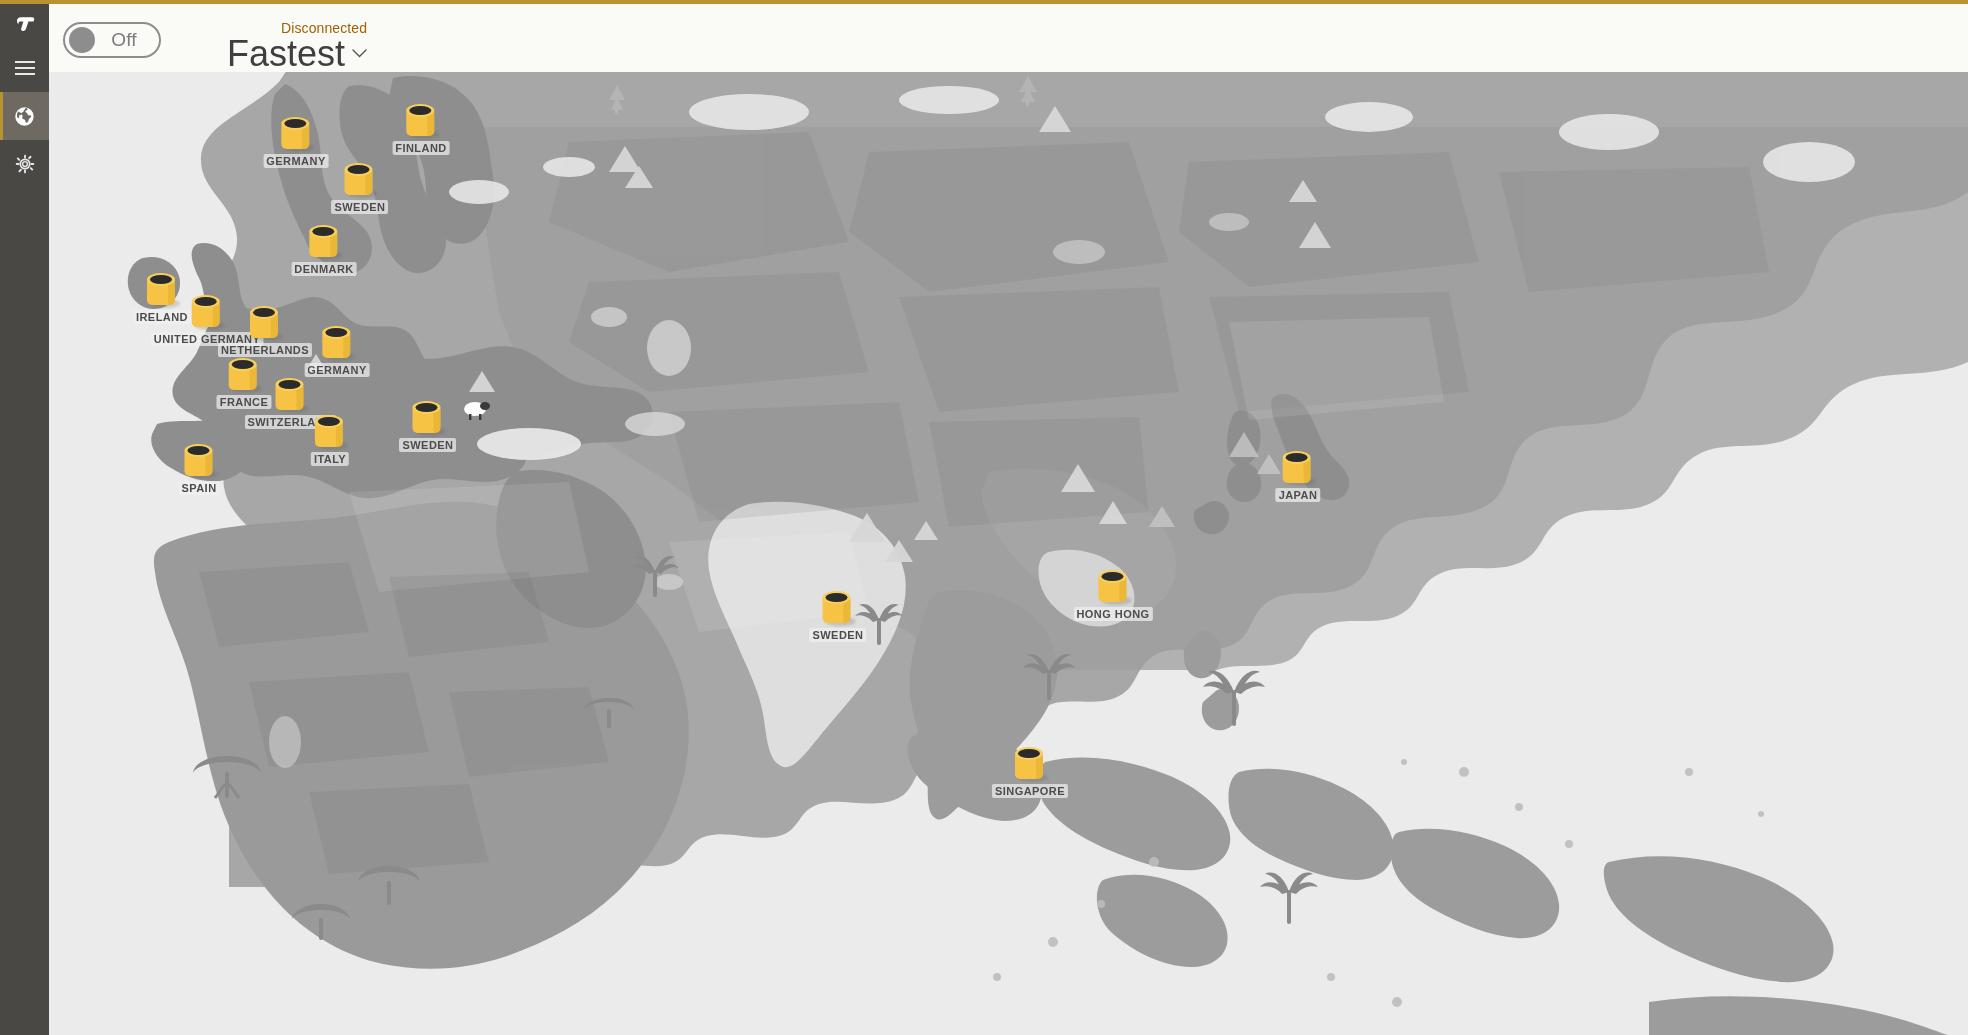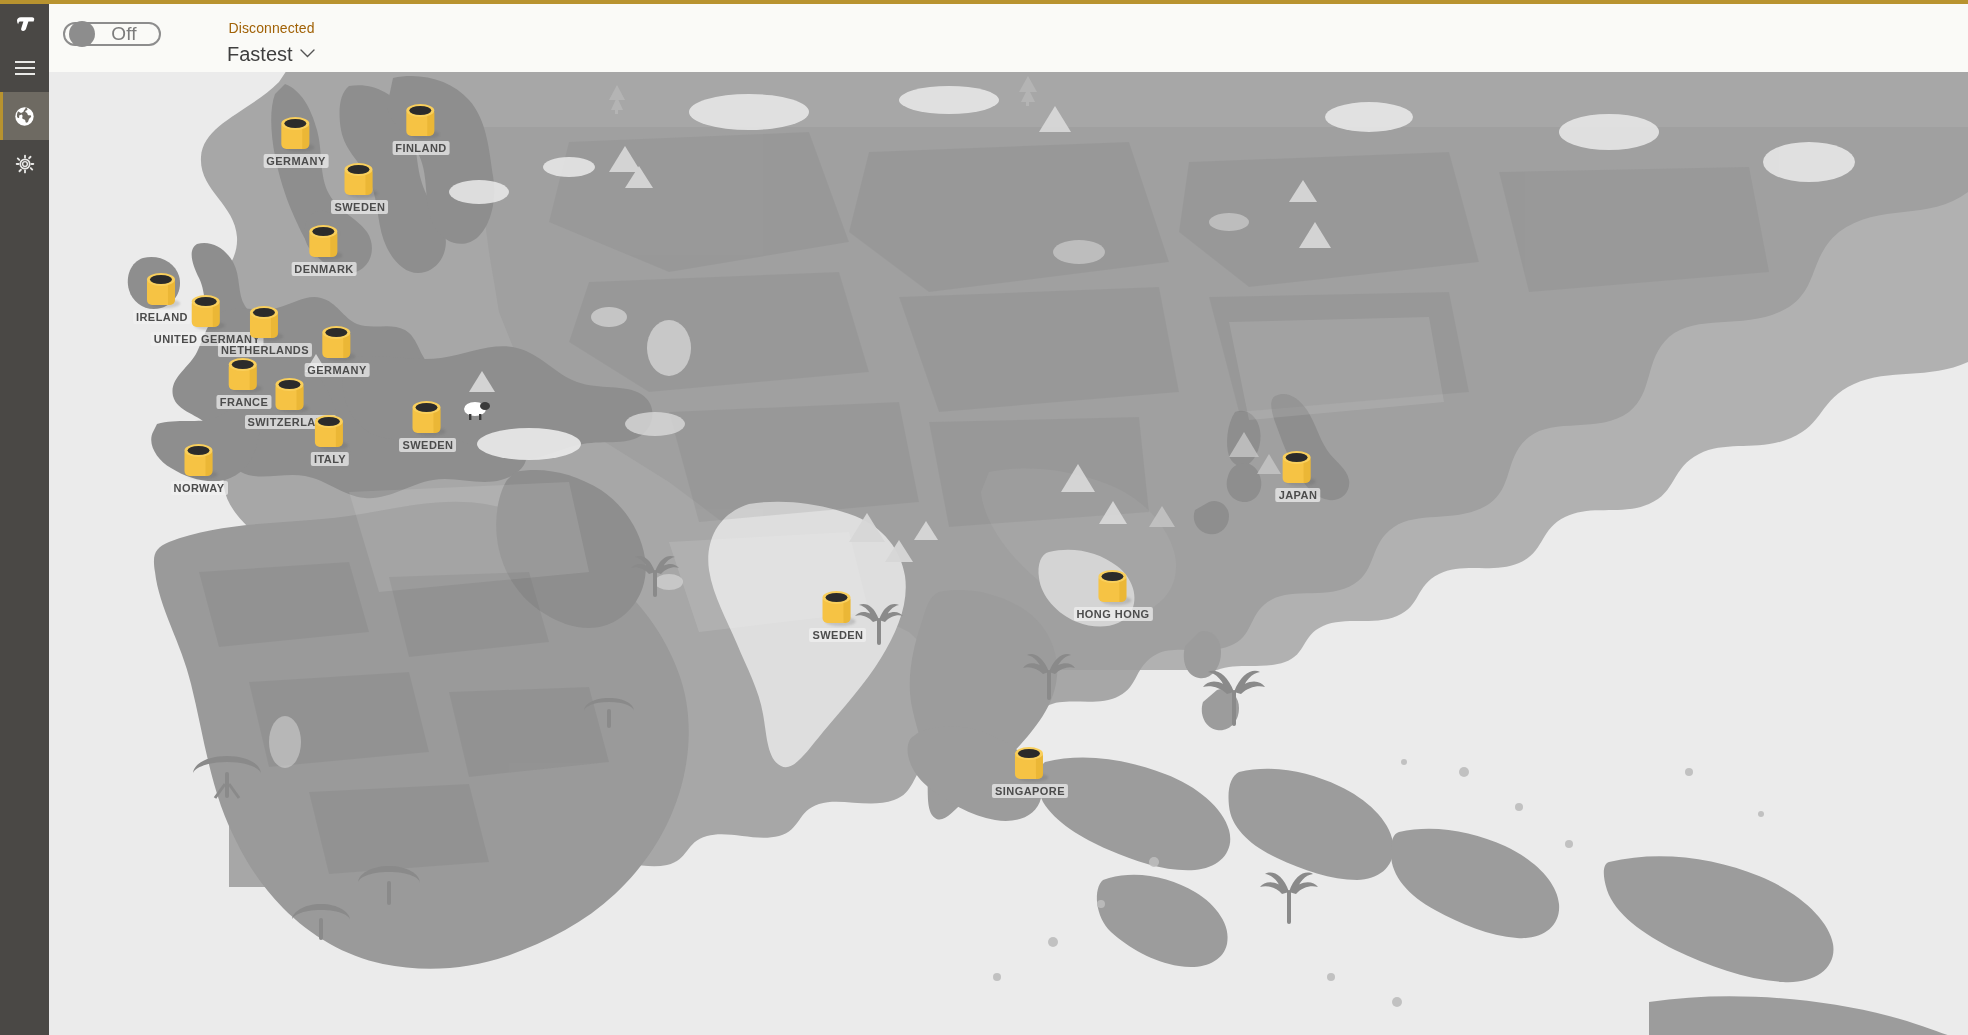--- a/index.html
+++ b/index.html
@@ -14,28 +14,28 @@
   #sidebar { position:absolute; left:0; top:4px; width:49px; height:1031px; background:#4a4845; z-index:30; }
   .side-btn { position:relative; width:49px; height:48px; display:flex; align-items:center; justify-content:center; cursor:pointer; }
   .side-btn.active { background:#6e6a62; }
   .side-btn.active::before { content:""; position:absolute; left:0; top:0; width:3px; height:48px; background:#b8932f; }
   .side-btn svg { display:block; }
   #logo-btn { height:40px; }
 
   
   #topbar { position:absolute; left:49px; top:4px; width:1919px; height:68px; background:#fafaf7; z-index:20; }
 
-  #power-toggle { position:absolute; left:14px; top:18px; width:98px; height:24px; border:2px solid #8d8d8d; border-radius:18px; background:#fafaf7; display:flex; align-items:center; cursor:pointer; }
+  #power-toggle { position:absolute; left:14px; top:18px; width:98px; height:36px; border:2px solid #8d8d8d; border-radius:18px; background:#fafaf7; display:flex; align-items:center; cursor:pointer; }
   #toggle-knob { width:26px; height:26px; border-radius:50%; background:#8d8d8d; margin-left:4px; }
   #toggle-label { flex:1; text-align:center; font-size:19px; color:#7c7c7c; letter-spacing:.2px; padding-right:6px; }
 
   #conn-block { position:absolute; left:178px; top:16px; }
   #conn-status { font-size:14px; color:#a16207; line-height:17px; letter-spacing:.1px;text-align:right; }
   #conn-server-row { display:flex; align-items:flex-end; gap:7px; cursor:pointer; margin-top:2px; }
-  #conn-server { font-size:20px; color:#3f3f3f; line-height:30px; font-weight:400; }
+  #conn-server { font-size:36px; color:#3f3f3f; line-height:30px; font-weight:400; }
   #chev { margin-bottom:7px; }
 
   
   #map-wrap { position:absolute; left:49px; top:72px; width:1919px; height:963px; background:#ebebeb; overflow:hidden; z-index:10; }
   #map-svg { position:absolute; left:0; top:0; width:1919px; height:963px; display:block; }
 
   
   .marker { position:absolute; transform:translate(-50%,0); z-index:12; cursor:pointer; }
   .barrel { position:relative; width:30px; height:34px; margin:0 auto; }
   .barrel .shadow { position:absolute; left:3px; bottom:-1px; width:30px; height:9px; background:rgba(90,90,90,.22); border-radius:50%; filter:blur(1px); }
@@ -427,21 +427,21 @@
             <div class="shadow"></div>
             <div class="body"></div>
             <div class="rim"></div>
             <div class="hole"></div>
           </div><div class="mlabel">SWEDEN</div></div>
         <div class="marker" style="left: 150px; top: 372px;"><div class="barrel">
             <div class="shadow"></div>
             <div class="body"></div>
             <div class="rim"></div>
             <div class="hole"></div>
-          </div><div class="mlabel">NORWAY</div></div>
+          </div><div class="mlabel">SPAIN</div></div>
         <div class="marker" style="left: 1249px; top: 379px;"><div class="barrel">
             <div class="shadow"></div>
             <div class="body"></div>
             <div class="rim"></div>
             <div class="hole"></div>
           </div><div class="mlabel">JAPAN</div></div>
         <div class="marker" style="left: 1064px; top: 498px;"><div class="barrel">
             <div class="shadow"></div>
             <div class="body"></div>
             <div class="rim"></div>

